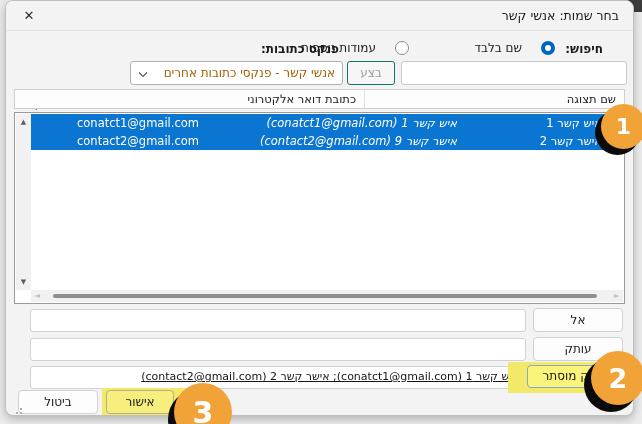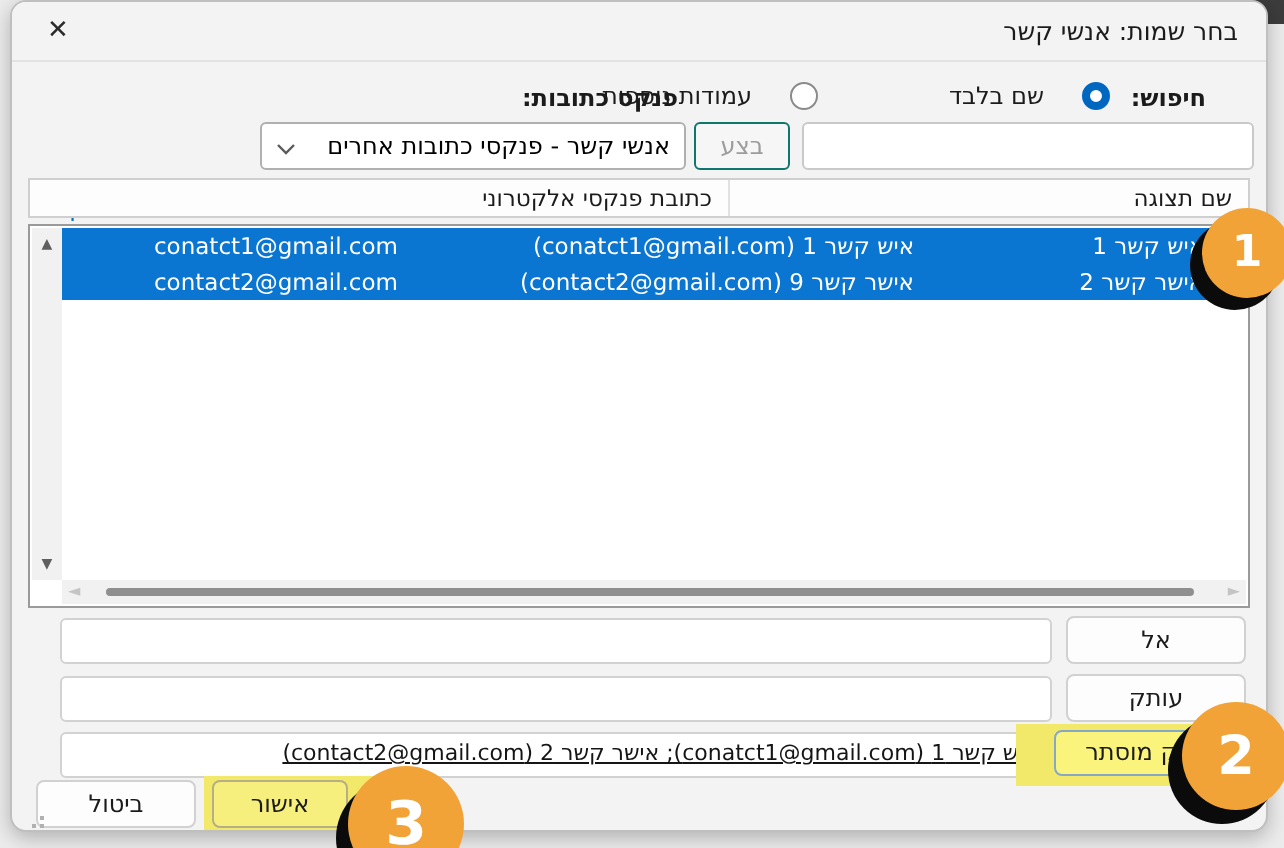--- a/index.html
+++ b/index.html
@@ -24,21 +24,21 @@
   .radio-wrap { position:absolute; top:40px; display:flex; align-items:center; gap:19px; font-size:12px; color:#1b1b1b; }
   .radio { width:14px; height:14px; border-radius:50%; background:#fff; border:1px solid #8a8a8a; flex:0 0 auto; }
   .radio.checked { border:4px solid #0067c0; }
 
   
   .search-input { position:absolute; top:60px; right:6px; width:226px; height:24px; background:#fff;
                   border:1px solid #c9c9c9; border-radius:3px; font:12px "DejaVu Sans",sans-serif; padding:0 6px; direction:rtl; }
   .go-btn { position:absolute; top:60px; right:238px; width:48px; height:24px; background:#f6f6f6;
             border:1px solid #0f766e; border-radius:3px; font-size:12px; color:#9d9d9d; text-align:center; line-height:22px; }
   .combo { position:absolute; top:60px; right:290px; width:213px; height:24px; background:#fff;
-           border:1px solid #b0b0b0; border-radius:3px; font-size:12px; color:#000000; cursor:pointer; }
+           border:1px solid #b0b0b0; border-radius:3px; font-size:12px; color:#a16207; cursor:pointer; }
   .combo-value { position:absolute; right:7px; top:0; line-height:22px; }
   .combo-chevron { position:absolute; left:8px; top:8px; width:9px; height:9px; }
   .combo-chevron svg { display:block; }
   .adv-link { position:absolute; top:63px; left:14px; font-size:12px; color:#0f6cbd; cursor:pointer;margin-top:33px; }
 
   
   .thead { position:absolute; top:88px; right:8px; left:8px; height:20px; background:#fdfdfd;
            border:1px solid #cfcfcf; display:flex; direction:rtl; }
   .th { font-size:11.5px; color:#1b1b1b; line-height:18px; padding:0 8px; border-left:1px solid #e1e1e1; }
   .th-name { width:170px; } .th-display { width:260px; } .th-email { flex:1; border-left:none; }
@@ -49,21 +49,21 @@
   .vs-arrow { position:absolute; left:0; width:15px; height:14px; font-size:7px; color:#5f5f5f; text-align:center; line-height:14px; cursor:pointer; }
   .vs-up { top:1px; } .vs-down { bottom:1px; }
   .hscroll { position:absolute; bottom:1px; left:16px; right:1px; height:12px; background:#f1f1f1; }
   .hs-arrow { position:absolute; top:0; height:12px; font-size:8px; color:#c4c4c4; line-height:12px; cursor:pointer; }
   .hs-left { left:3px; } .hs-right { right:3px; }
   .hs-thumb { position:absolute; top:4px; left:22px; right:26px; height:4px; background:#8f8f8f; border-radius:2px; cursor:pointer; }
   .rows { position:absolute; top:1px; right:1px; left:16px; }
   .row { height:18px; background:#0b76d1; color:#fff; display:flex; direction:rtl; align-items:center; font-size:11.5px; cursor:pointer; }
   .cell { overflow:hidden; white-space:nowrap; }
   .cell-name { width:166px; display:flex; align-items:center; gap:4px; padding-right:6px; }
-  .cell-display { width:258px; text-align:right; padding-left:10px; }
+  .cell-display { width:258px; text-align:right; padding-left:10px;font-style:italic; }
   .cell-email { flex:1; text-align:right; padding-left:10px; }
   .person-icon { width:11px; height:12px; flex:0 0 auto; }
 
   
   .field { position:absolute; left:24px; width:496px; height:23px; background:#fff; border:1px solid #d2d2d2; border-radius:3px; }
   .btn { position:absolute; right:10px; width:90px; height:24px; background:#fdfdfd; border:1px solid #d1d1d1;
          border-radius:4px; font-size:12px; color:#1b1b1b; text-align:center; line-height:22px; cursor:pointer; }
   .field-to { top:308px; } .btn-to { top:307px; }
   .field-cc { top:337px; } .btn-cc { top:336px; }
   .field-bcc { top:365px; direction:rtl; text-align:right; padding:3px 6px 0 4px; font-size:11px; color:#151515;
@@ -118,21 +118,21 @@
     <span class="combo-chevron">
       <svg width="10" height="9" viewBox="0 0 10 9">
           <path d="M1 2.5 L5 6.5 L9 2.5" fill="none" stroke="#5a5a5a" stroke-width="1.2"></path>
         </svg>
     </span>
   </div>
   <span class="adv-link">חיפוש מתקדם</span>
 
   <div class="thead">
     <div class="th th-display">שם תצוגה</div>
-    <div class="th th-email">כתובת פנקסי אלקטרוני</div>
+    <div class="th th-email">כתובת דואר אלקטרוני</div>
   </div>
 
   <div class="list">
     <div class="vscroll">
       <div class="vs-arrow vs-up">▲</div>
       <div class="vs-arrow vs-down">▼</div>
     </div>
     <div class="hscroll">
       <div class="hs-arrow hs-left">◄</div>
       <div class="hs-arrow hs-right">►</div>

